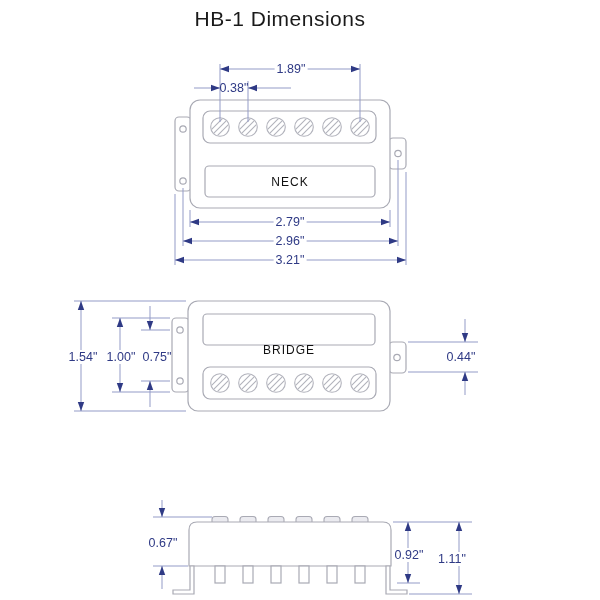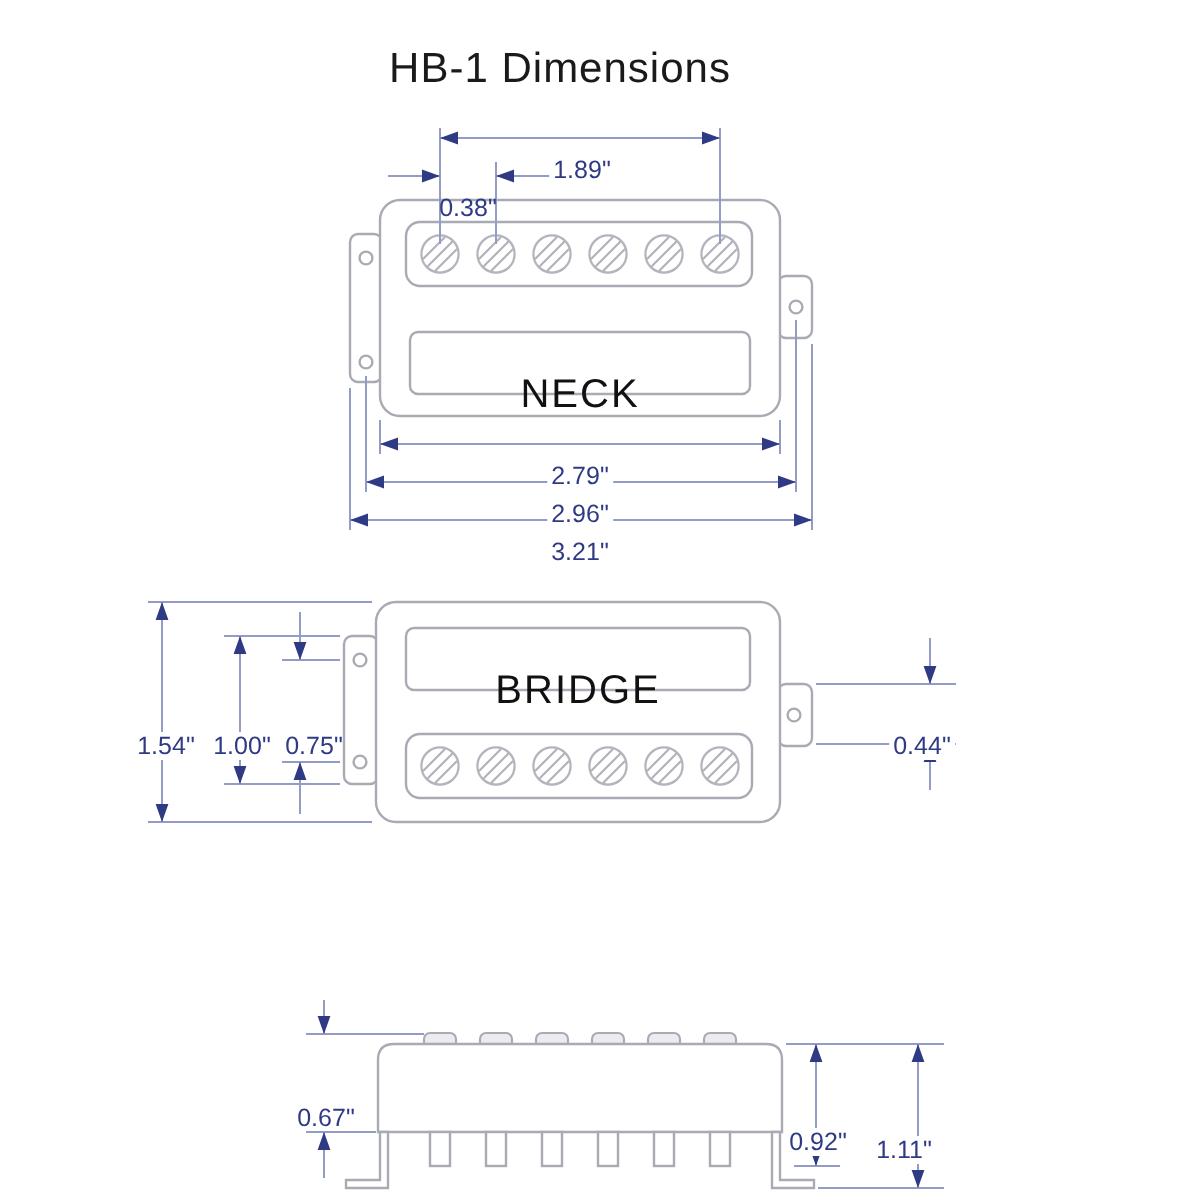--- a/index.html
+++ b/index.html
@@ -1,23 +1,23 @@
 <!DOCTYPE html>
 <html><head>
 <meta charset="utf-8">
 <style>
   html,body{margin:0;padding:0;background:#fff;}
   .canvas{
     position:relative;width:600px;height:600px;background:#ffffff;
     font-family:"Liberation Sans",sans-serif;overflow:hidden;
   }
   .canvas svg{position:absolute;left:0;top:0;}
-  .lbl{position:absolute;transform:translate(-50%,-50%);white-space:nowrap;margin-top:16px;}
+  .lbl{position:absolute;transform:translate(-50%,-50%);white-space:nowrap;}
   .title{font-size:21px;color:#1a1a1a;letter-spacing:.5px;}
-  .part{font-size:20px;color:#111;letter-spacing:1px;}
+  .part{font-size:12px;color:#111;letter-spacing:1px;}
   .note{font-size:13.5px;color:#1a1a1a;}
   .dim{font-size:12.5px;color:#2f3a85;background:#fff;padding:0 2px;line-height:14px;}
   .dim.nobg{background:transparent;padding:0;}
   .gray{stroke:#a9aab4;fill:none;stroke-width:1.2;}
   .grayfill{stroke:#a9aab4;fill:#ffffff;stroke-width:1.2;}
   .lite{stroke:#939bc7;fill:none;stroke-width:1;}
   .arr{fill:#2f3a85;stroke:none;}
 </style>
 </head>
 <body>
@@ -157,21 +157,21 @@
 
   <div class="lbl dim" style="left:291px;top:69px;">1.89"</div>
   <div class="lbl dim nobg" style="left:234px;top:88px;">0.38"</div>
 
   <div class="lbl part" style="left:290px;top:182px;">NECK</div>
 
   <div class="lbl dim" style="left:290px;top:222px;">2.79"</div>
   <div class="lbl dim" style="left:290px;top:241px;">2.96"</div>
   <div class="lbl dim" style="left:290px;top:260px;">3.21"</div>
 
-  <div class="lbl part" style="left:289px;top:330px;text-align:right;">BRIDGE</div>
+  <div class="lbl part" style="left:289px;top:350px;text-align:right;">BRIDGE</div>
 
   <div class="lbl dim" style="left:83px;top:357px;">1.54"</div>
   <div class="lbl dim" style="left:121px;top:357px;">1.00"</div>
   <div class="lbl dim nobg" style="left:157px;top:357px;">0.75"</div>
   <div class="lbl dim" style="left:461px;top:357px;">0.44"</div>
 
 
   <div class="lbl dim nobg" style="left:163px;top:543px;">0.67"</div>
   <div class="lbl dim" style="left:409px;top:555px;">0.92"</div>
   <div class="lbl dim" style="left:452px;top:559px;">1.11"</div>

